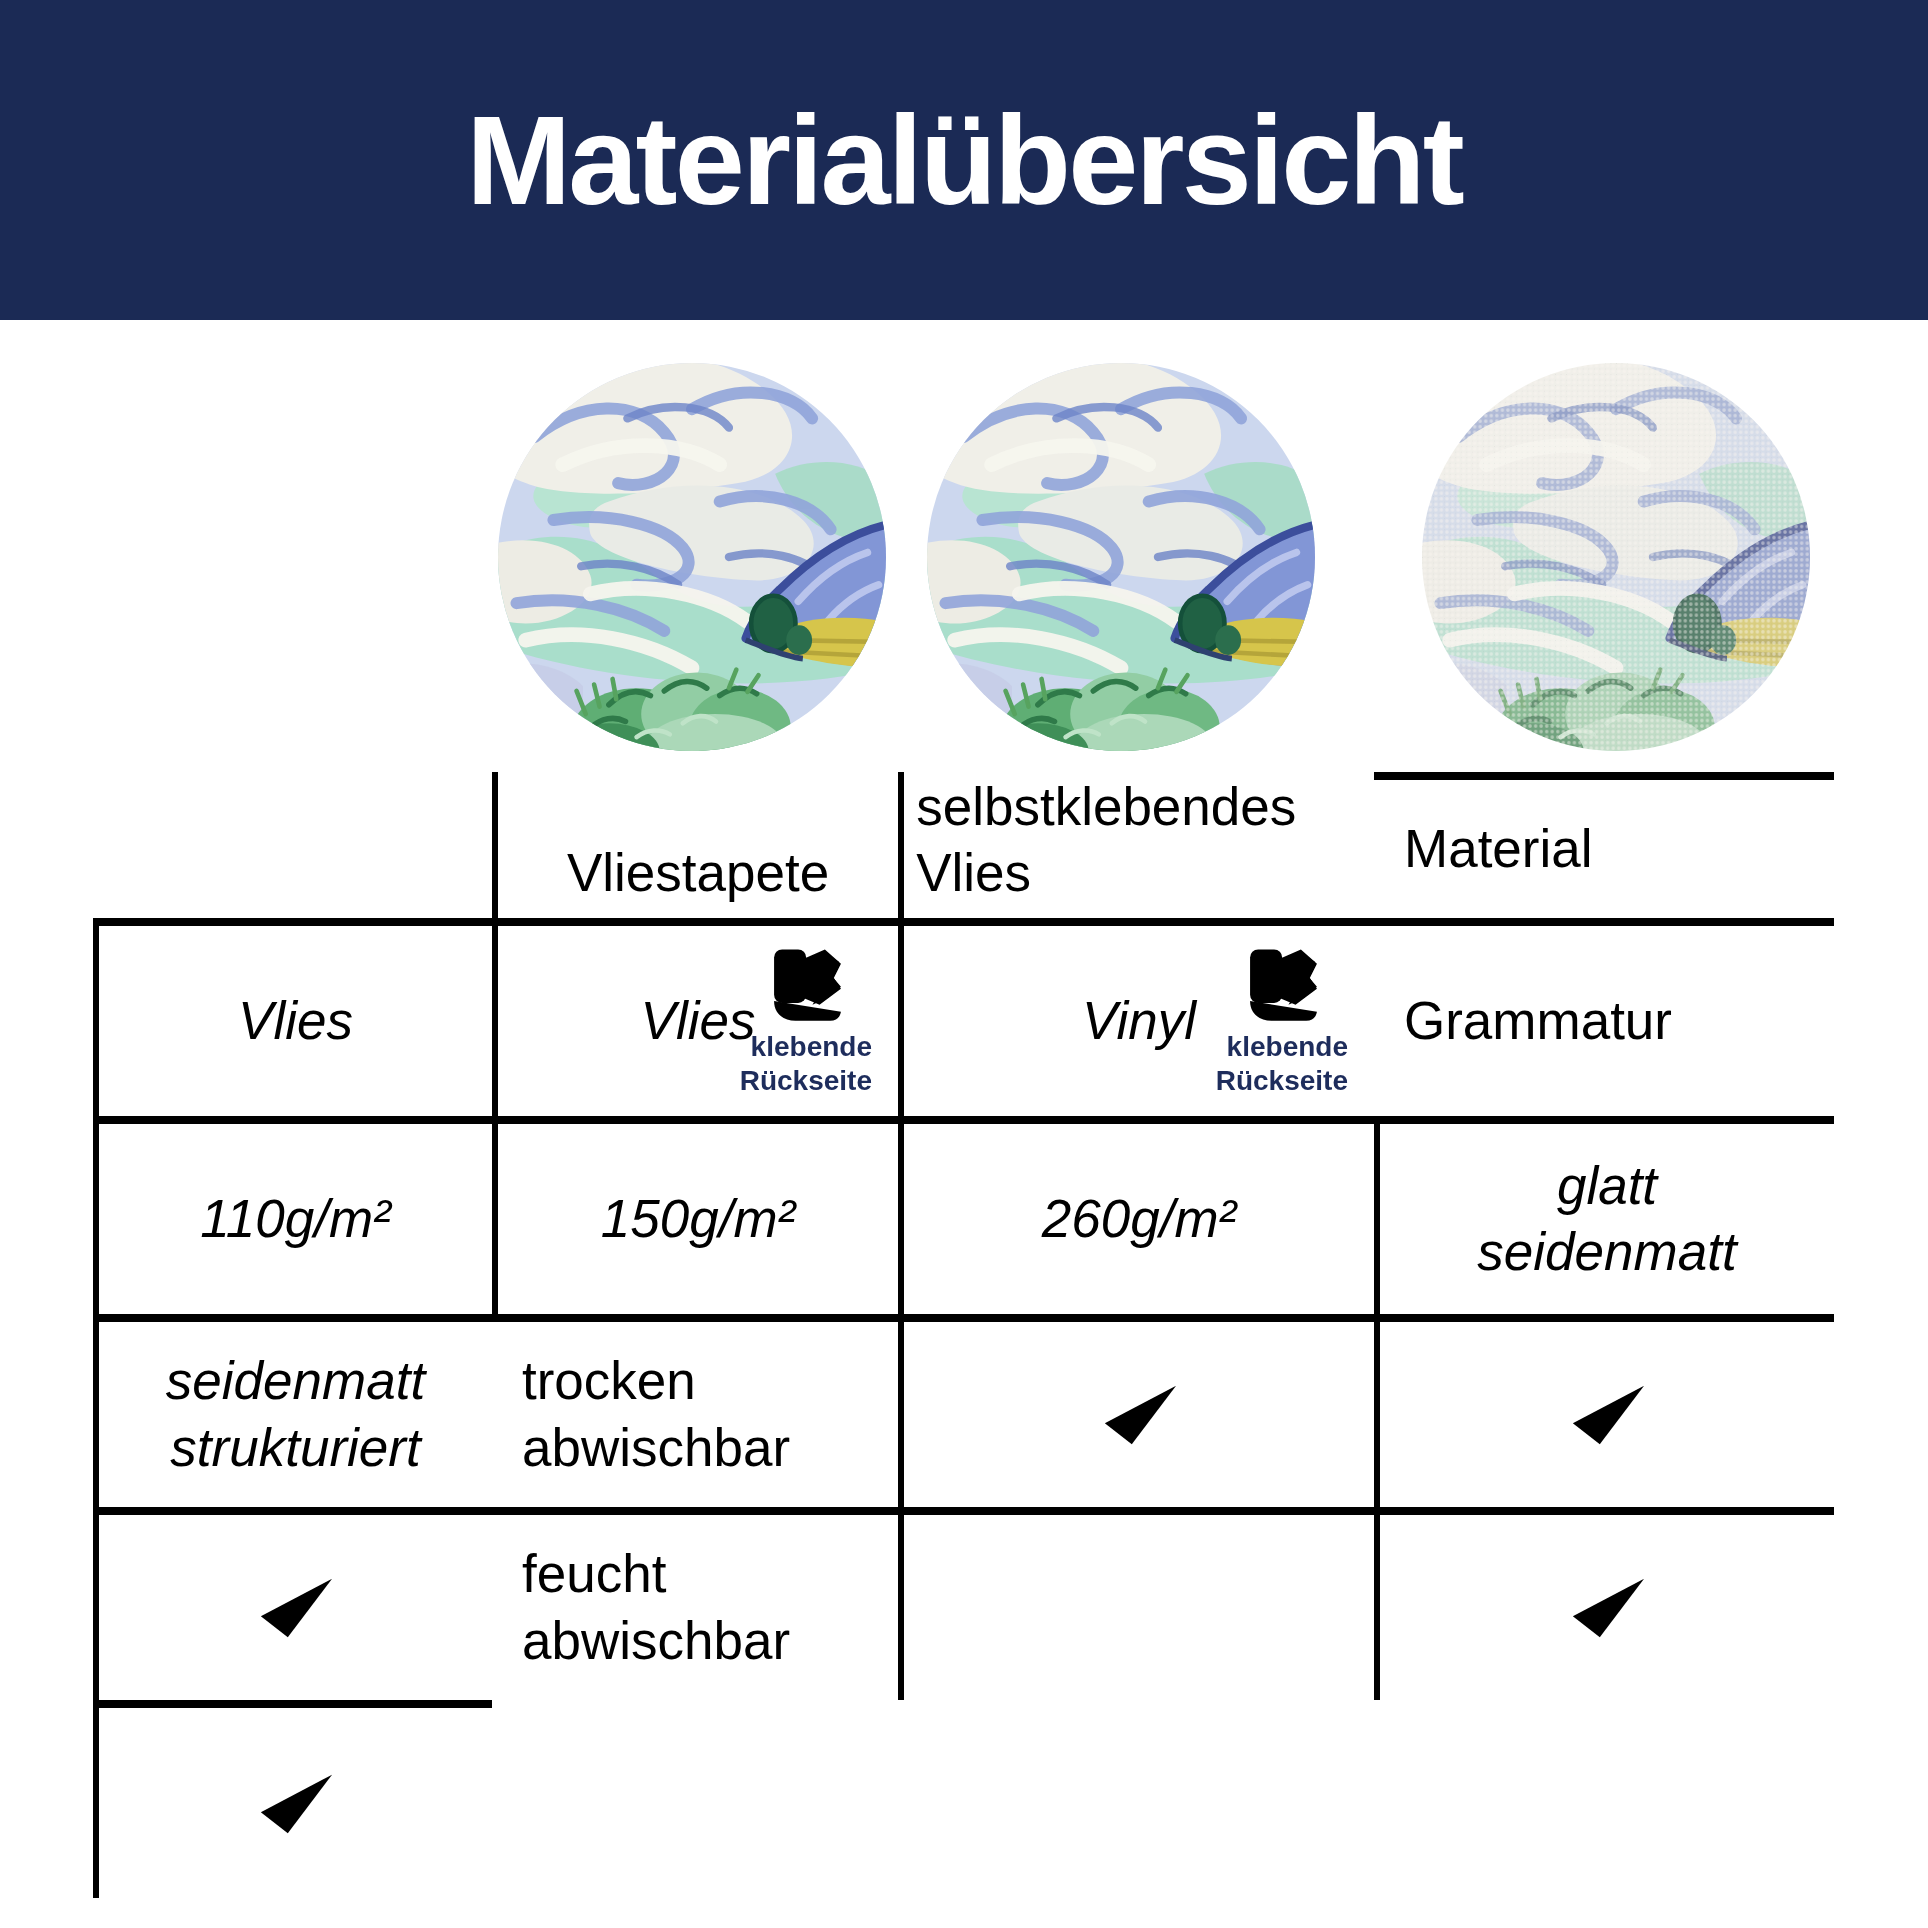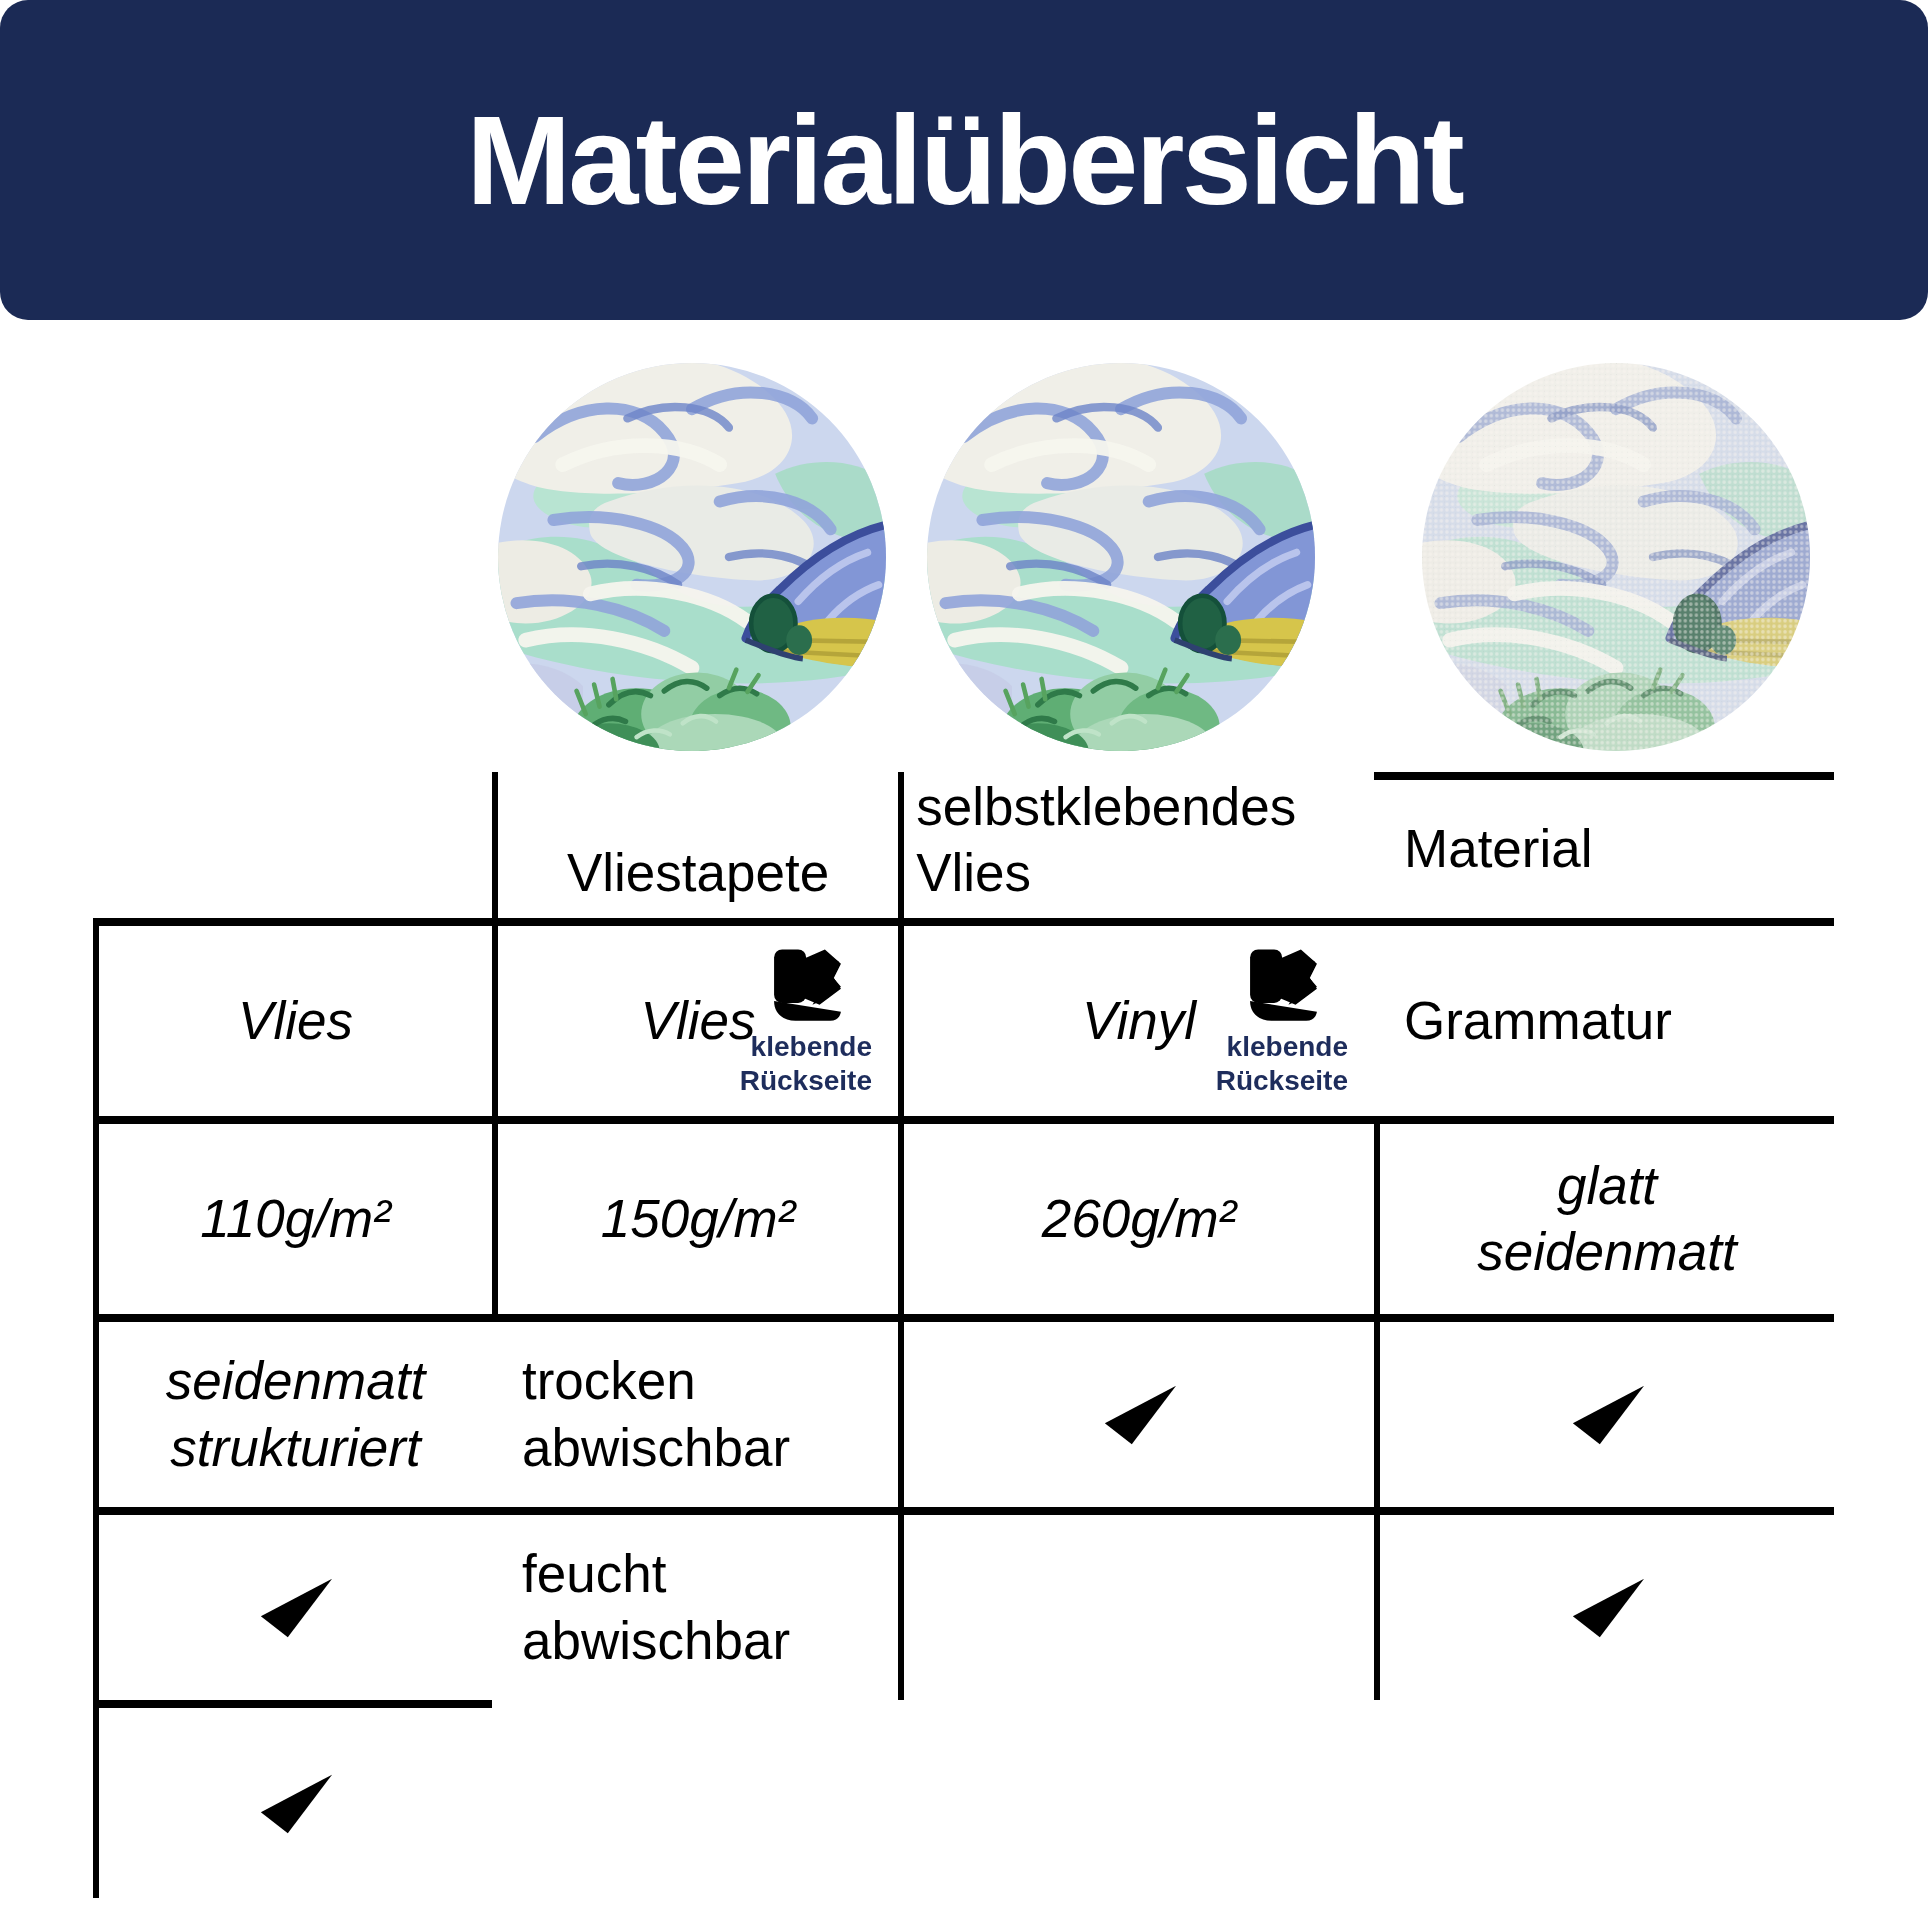--- a/index.html
+++ b/index.html
@@ -1,21 +1,21 @@
 <!DOCTYPE html>
 <html style="--banner: #1B2A55; --accent: #F4481A; --icon_navy: #1E2D5C; --grid_line: #000000; --text: #000000; --page_bg: #FFFFFF;font-size:15px"><head>
 <meta charset="utf-8">
 <style>
   html,body{margin:0;padding:0;background:#fff;}
   .page{position:relative;width:1928px;height:1928px;background:var(--page_bg,#fff);overflow:hidden;
         font-family:"Liberation Sans", sans-serif;color:var(--text,#000);}
 
   
   .banner{position:absolute;left:0;top:0;width:1928px;height:320px;
-          background:var(--banner,#1B2A55);display:flex;align-items:center;justify-content:center;border-radius:28px;}
+          background:var(--banner,#1B2A55);display:flex;align-items:center;justify-content:center;}
   .banner h1{margin:0;color:#fff;font-size:126px;font-weight:700;letter-spacing:-2.8px;}
 
   
   .swatch{position:absolute;top:363px;width:388px;height:388px;border-radius:50%;overflow:hidden;}
   .swatch svg{display:block;width:388px;height:388px;}
   .s1{left:498px;}
   .s2{left:927px;}
   .s3{left:1422px;}
   .s3 svg{filter:saturate(.82) contrast(.96) brightness(1.02);}
 

